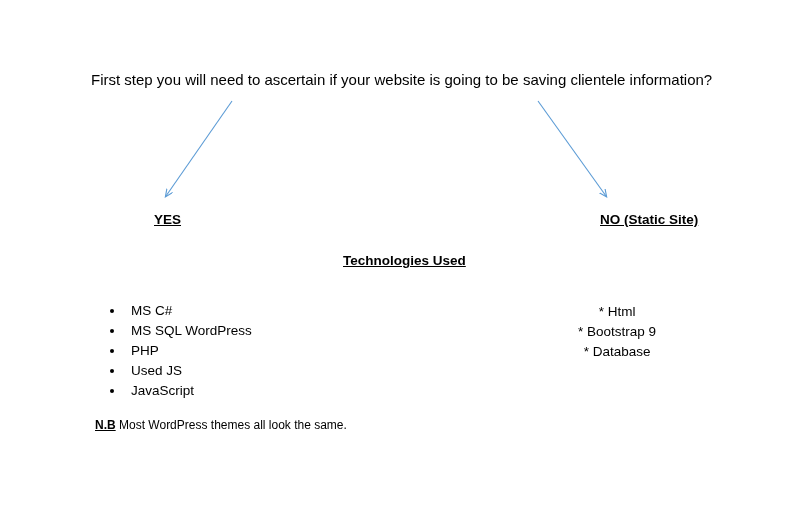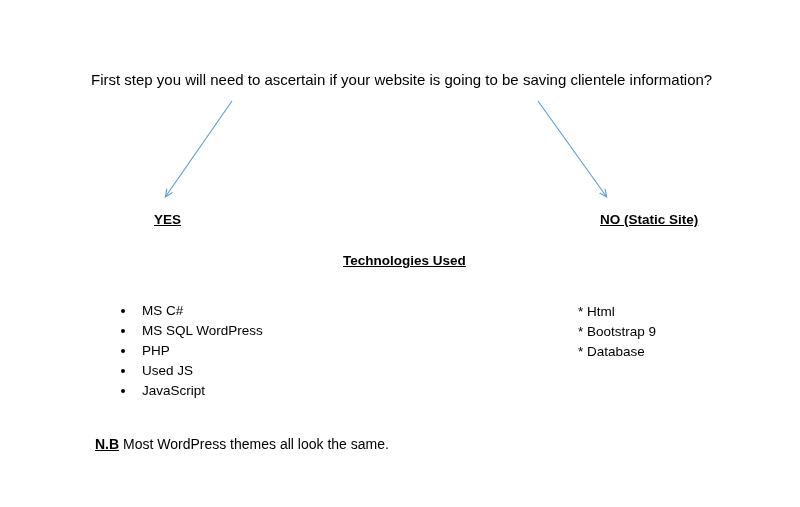--- a/index.html
+++ b/index.html
@@ -58,48 +58,49 @@
     top: 243px;
     font-size: 13.5px;
     font-weight: bold;
     text-decoration: underline;
     white-space: nowrap;
     margin-top: 10px;
   }
 
   ul.tech-list {
     position: absolute;
-    left: 102px;
+    left: 91px;
     top: 301px;
     margin: 0;
     padding: 0 0 0 34px;
     list-style: disc;
     font-size: 13.5px;
   }
   ul.tech-list li {
     line-height: 20px;
     padding-left: 6px;
   }
 
   .static-list {
     position: absolute;
     left: 578px;
     top: 302px;
     font-size: 13.5px;
+    text-align: center;
   }
   .static-list div {
     line-height: 20px;
     white-space: nowrap;
   }
 
   .note {
     position: absolute;
     left: 95px;
-    top: 436px;
-    font-size: 14px;
+    top: 418px;
+    font-size: 12px;
     white-space: nowrap;
   }
   .note .nb {
     font-weight: bold;
     text-decoration: underline;
   }
 </style>
 </head>
 <body>
 

